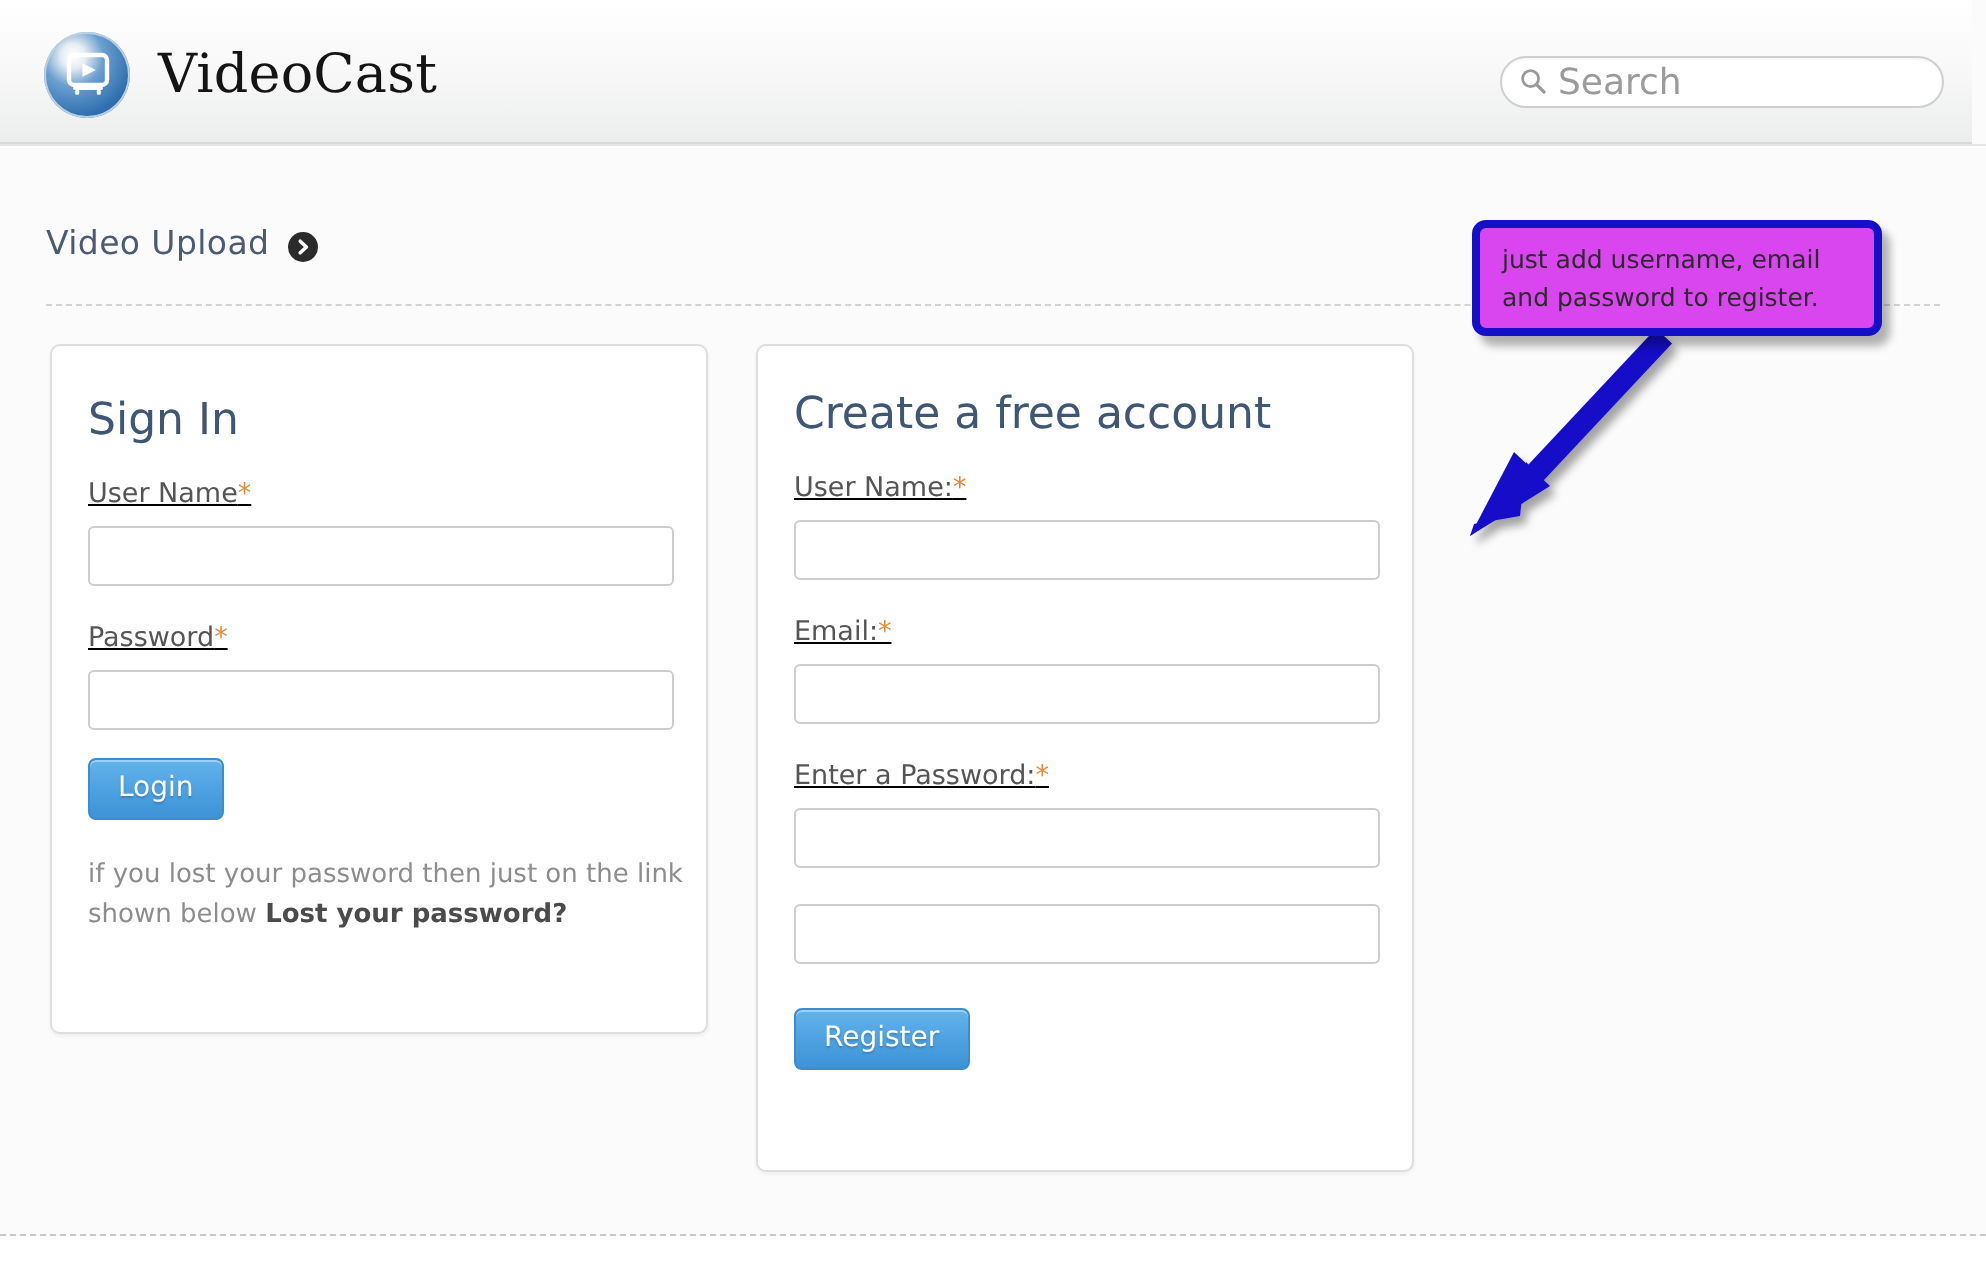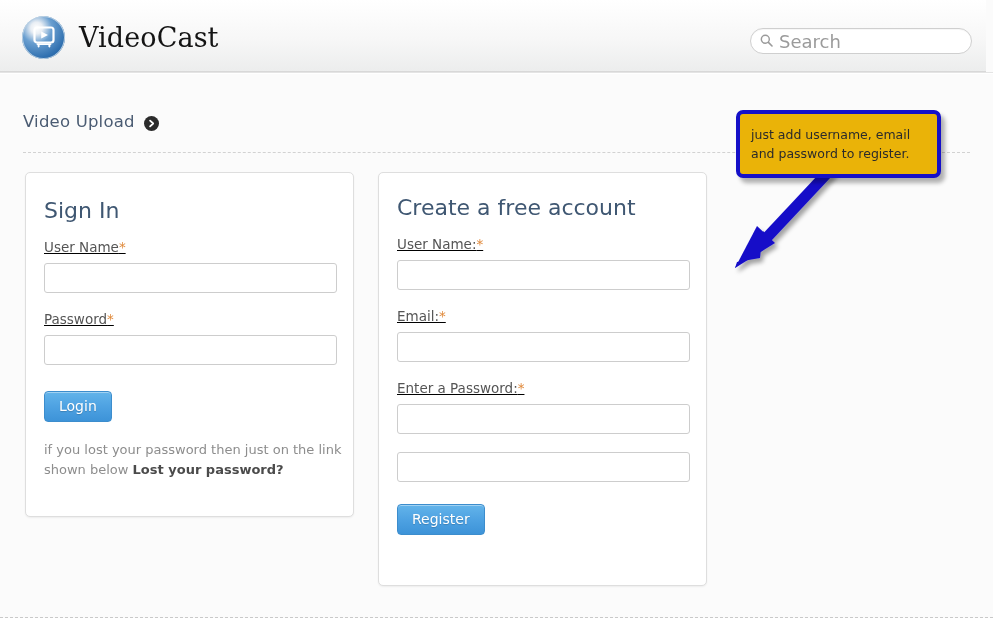--- a/index.html
+++ b/index.html
@@ -207,21 +207,21 @@
     background: linear-gradient(to bottom, #63b4ea 0%, #4ea2e2 50%, #3d93d8 100%);
     color: #ffffff;
     font-family: "DejaVu Sans", "Liberation Sans", sans-serif;
     font-size: 14px;
     padding: 7px 14px 8px 14px;
     cursor: pointer;
     text-shadow: 0 1px 1px rgba(0,0,0,0.18);
     box-shadow: 0 1px 0 rgba(255,255,255,0.4) inset;
     line-height: 1;
   }
-  .btn-login { margin-top: 26px; text-align: center; }
+  .btn-login { margin-top: 14px; text-align: center; }
   .btn-register { margin-top: 22px; }
 
   .hint {
     margin-top: 18px;
     font-size: 13px;
     color: #8d8d8d;
     line-height: 1.55;
     width: 300px;
   }
   .hint-link {
@@ -236,23 +236,23 @@
     position: absolute;
     left: 0; top: 0;
     width: 993px; height: 634px;
     pointer-events: none;
   }
   .callout {
     position: absolute;
     left: 736px;
     top: 110px;
     width: 205px;
-    height: 68px;
-    box-sizing: border-box;
-    background: #eab308;
+    height: 58px;
+    box-sizing: border-box;
+    background: #d946ef;
     border: 4px solid #1510c8;
     border-radius: 7px;
     box-shadow: 4px 5px 4px rgba(0,0,0,0.30);
     display: flex;
     align-items: center;
     padding: 0 11px;
   }
   .callout-text {
     font-size: 12.5px;
     color: #2b2b2b;

